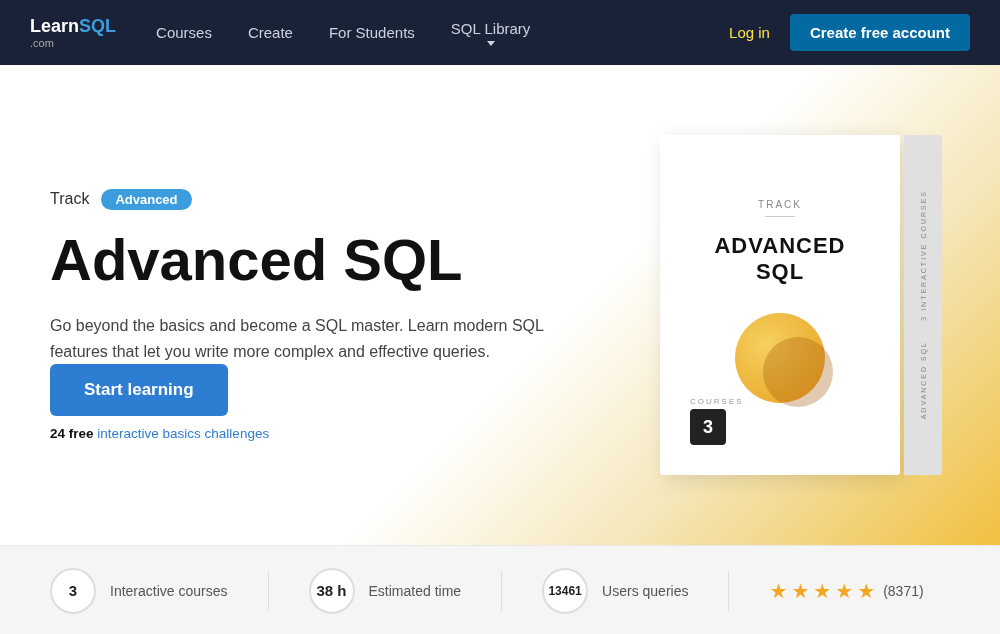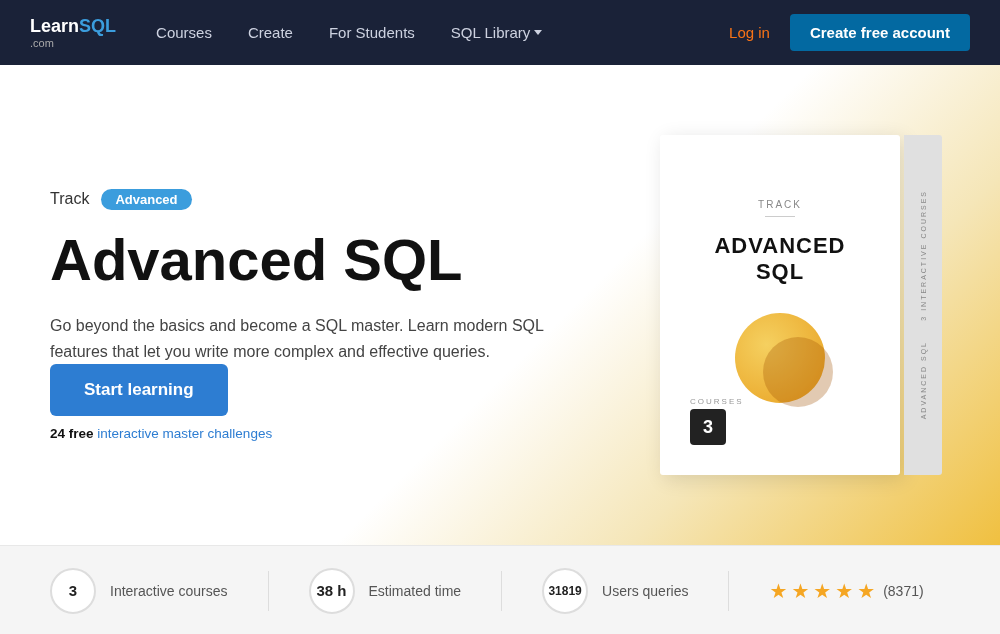--- a/index.html
+++ b/index.html
@@ -32,34 +32,35 @@
     .nav-link {
       color: #cdd2e0;
       text-decoration: none;
       font-size: 15px;
       font-weight: 400;
     }
     .nav-link-dropdown {
       display: flex;
       align-items: center;
       gap: 4px;
+      flex-direction: column;
     }
     .chevron-down {
       width: 0; height: 0;
       border-left: 4px solid transparent;
       border-right: 4px solid transparent;
       border-top: 5px solid #cdd2e0;
     }
     .nav-right {
       display: flex;
       align-items: center;
       gap: 20px;
     }
     .login-link {
-      color: #f97316;
+      color: #fde047;
       text-decoration: none;
       font-size: 15px;
     }
     .create-account-btn {
       background: #0369a1;
       color: #fff;
       border: none;
       border-radius: 4px;
       padding: 10px 20px;
       font-size: 15px;
@@ -347,21 +348,21 @@
       <span class="track-text">Track</span>
       <span class="badge-advanced">Advanced</span>
     </div>
     <h1 class="hero-title">Advanced SQL</h1>
     <p class="hero-desc">
       <span>Go beyond the basics and become a SQL master. Learn modern SQL features that let you write more complex and effective queries.</span>
     </p>
     <a class="start-learning-btn" href="#">Start learning</a>
     <div class="free-challenges">
       <strong>24 free</strong>
-      <a href="#">interactive master challenges</a>
+      <a href="#">interactive basics challenges</a>
     </div>
   </div>
 
   <div class="hero-visual">
     <div class="book-container">
 
       <div class="book-front">
         <div class="book-track-label">TRACK</div>
         <div class="book-divider"></div>
         <div class="book-title-text">
@@ -395,21 +396,21 @@
   <div class="stat-divider"></div>
   <div class="stat-item">
     <div class="stat-circle">
       <span>38 h</span>
     </div>
     <span class="stat-label">Estimated time</span>
   </div>
   <div class="stat-divider"></div>
   <div class="stat-item">
     <div class="stat-circle" style="font-size:12px;">
-      <span>31819</span>
+      <span>13461</span>
     </div>
     <span class="stat-label">Users queries</span>
   </div>
   <div class="stat-divider"></div>
   <div class="stars-area">
     <span class="star">★</span>
     <span class="star">★</span>
     <span class="star">★</span>
     <span class="star">★</span>
     <span class="star">★</span>

